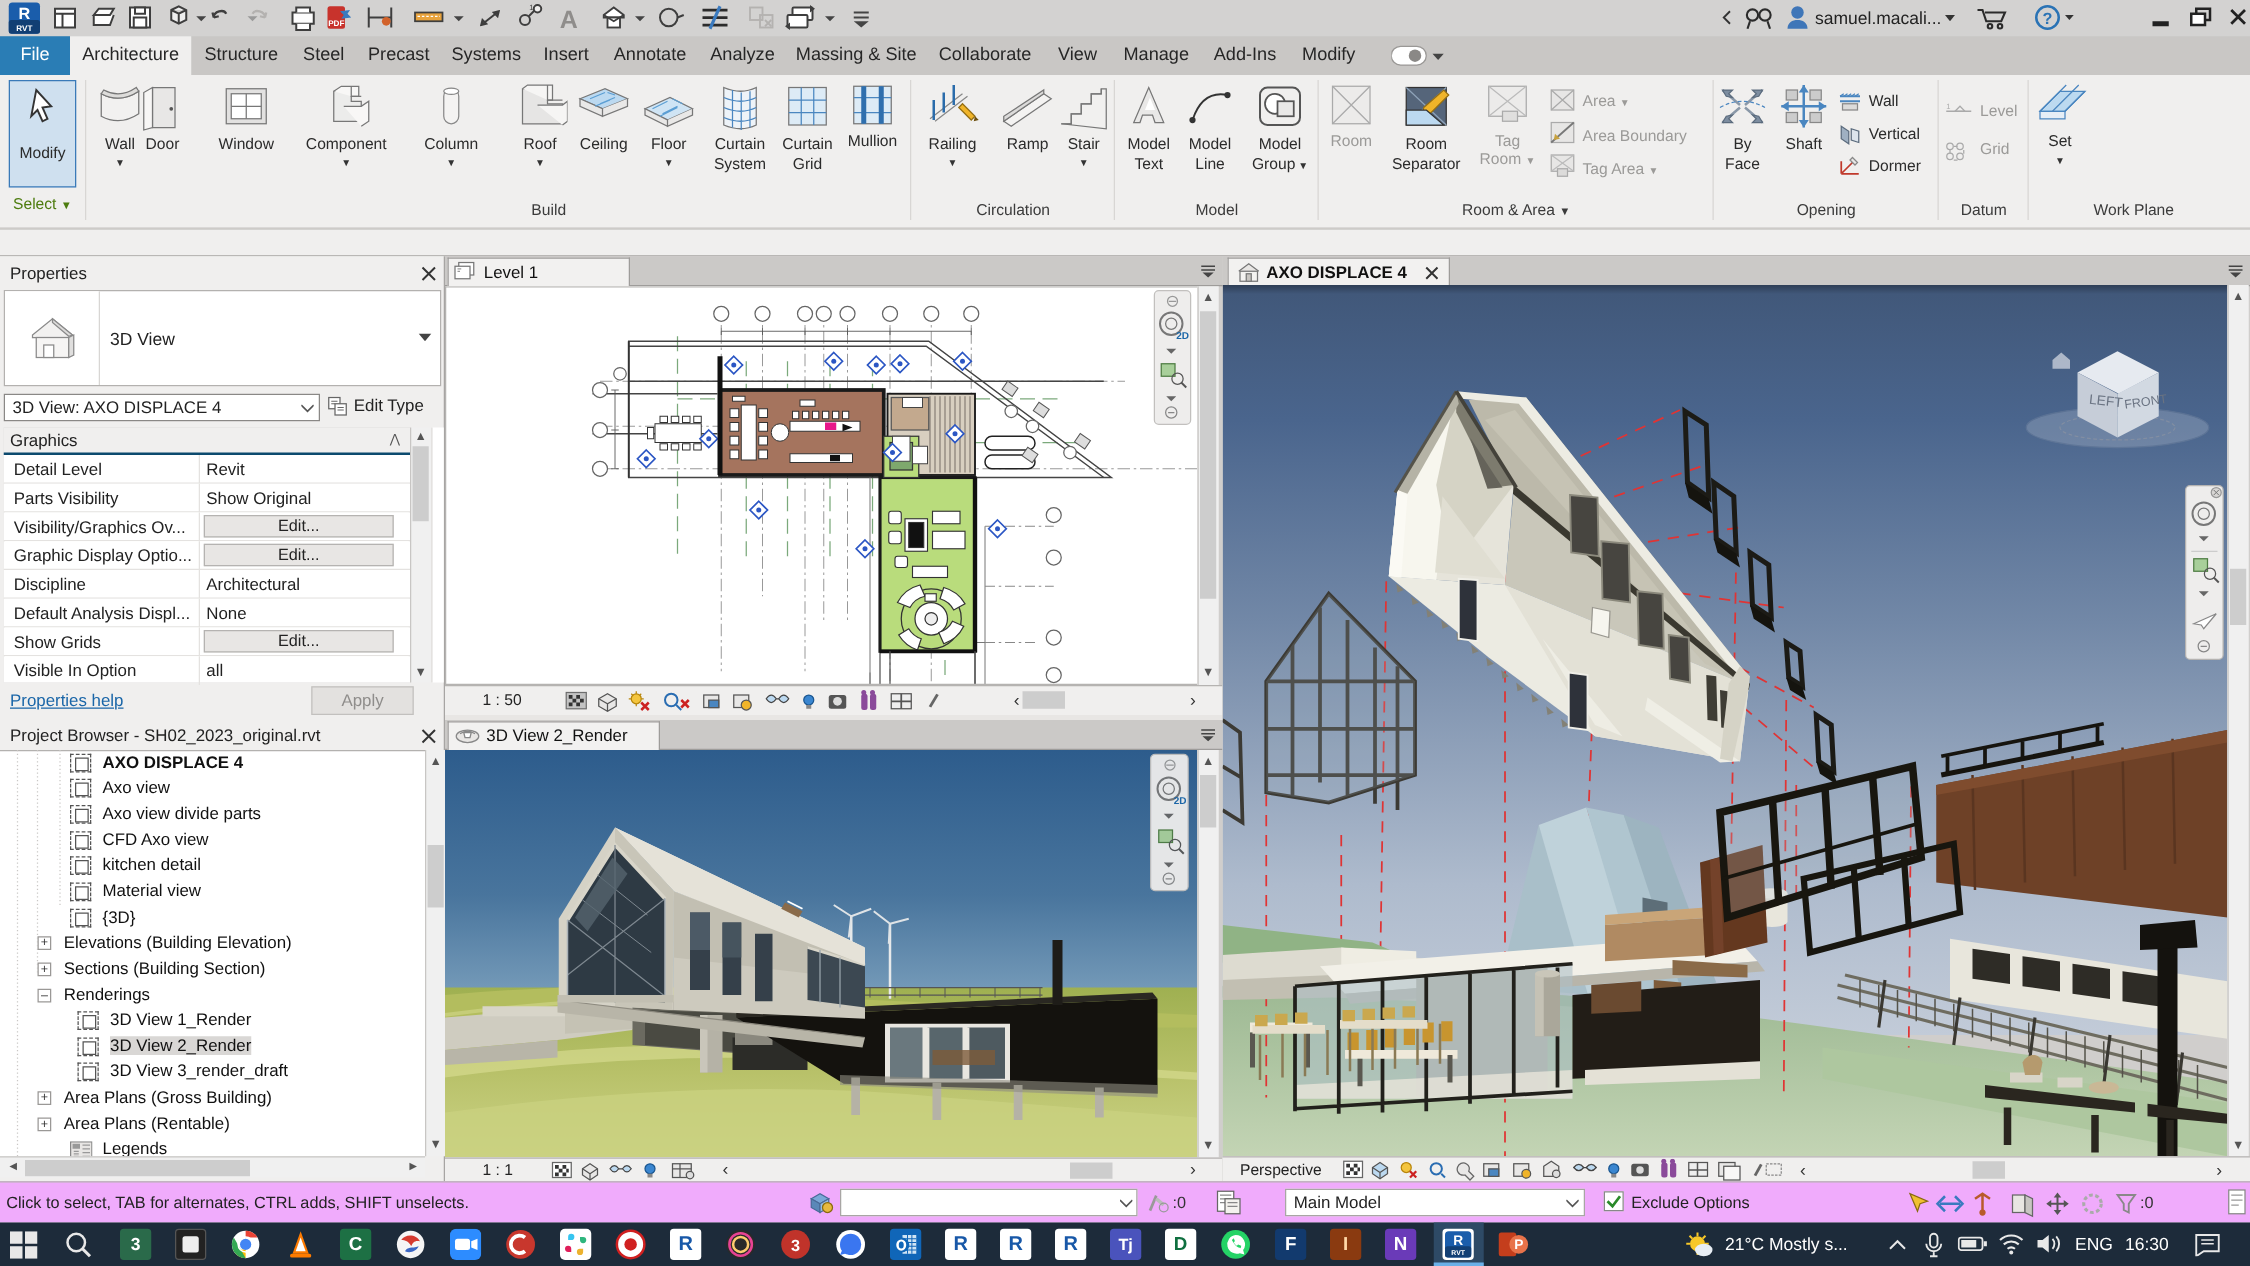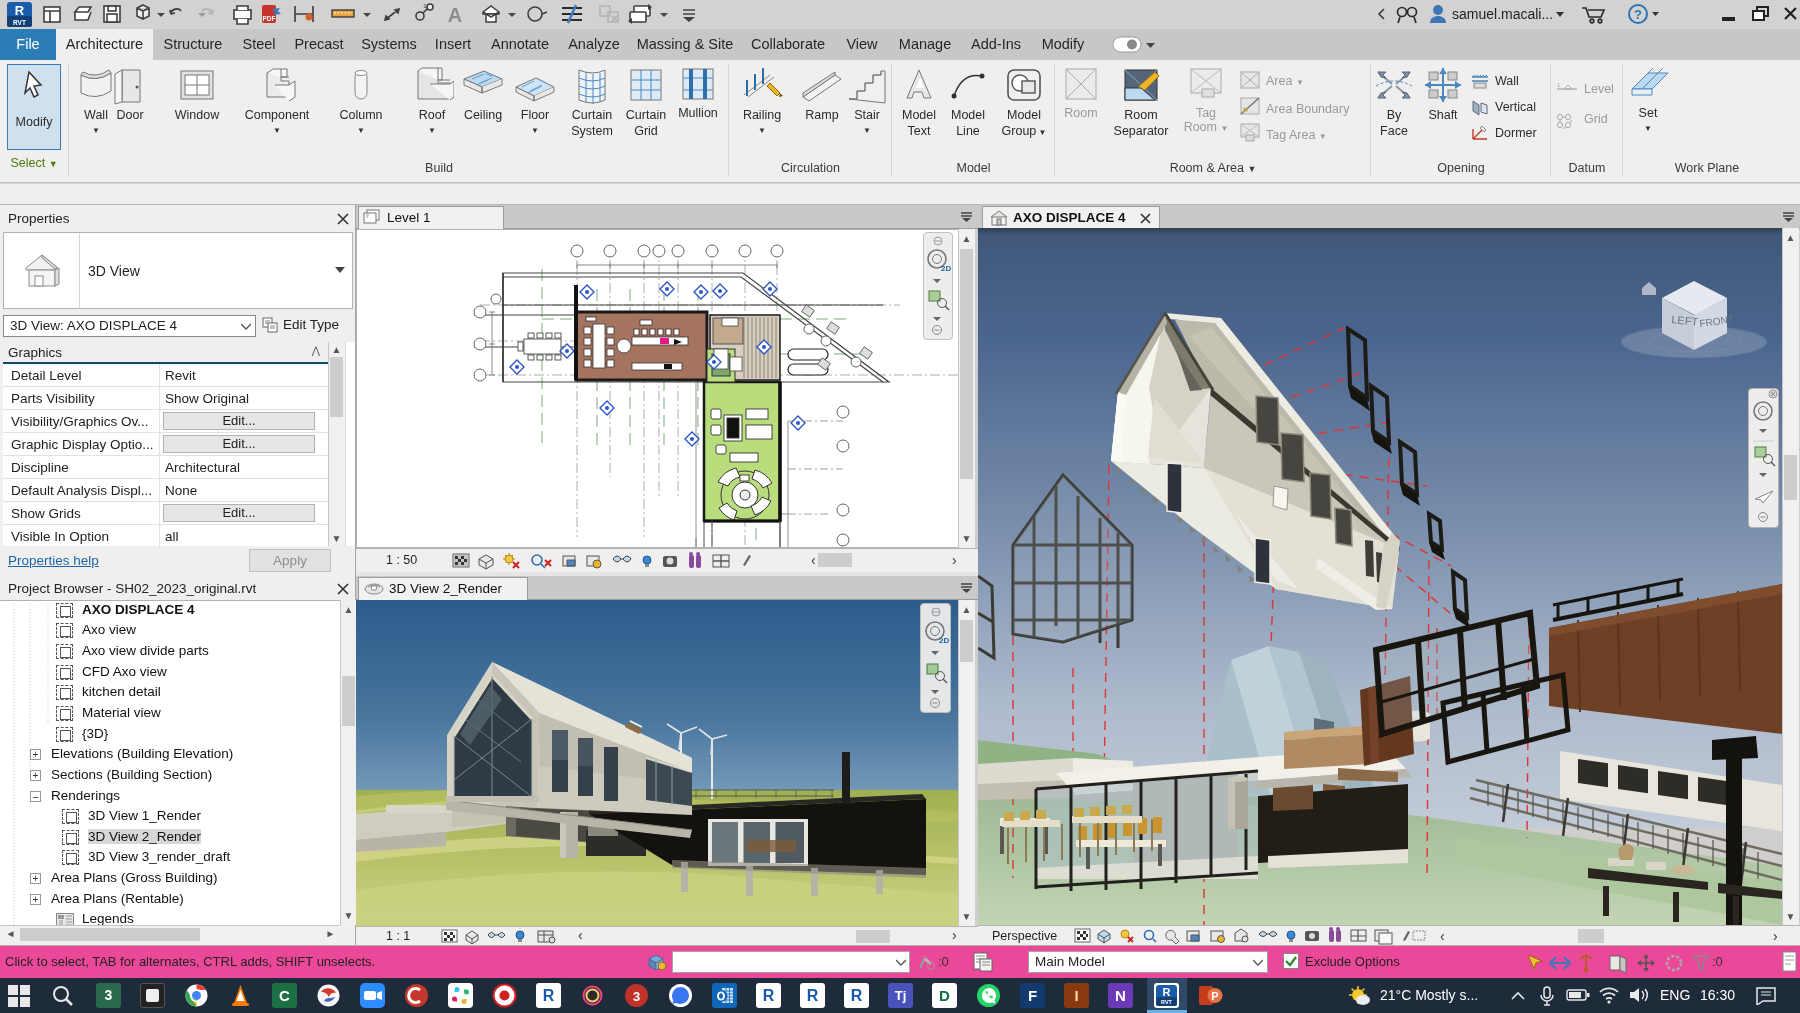--- a/index.html
+++ b/index.html
@@ -44,21 +44,21 @@
 
 .viewbar { position:absolute; left:0; height:22px; background:#f0efee; border-top:1px solid #b5b3b1; font-size:12.5px; }
 
 
 .sbv { position:absolute; width:17px; background:#f0f0f0; border-left:1px solid #c8c6c4; }
 .sbh { position:absolute; height:17px; background:#f0f0f0; }
 .sbthumb { position:absolute; background:#cdcdcd; }
 .sbarrow { position:absolute; width:17px; height:15px; color:#555; font-size:10px; text-align:center; line-height:15px; }
 
 
-#statusbar { position:absolute; left:0; top:945px; width:1800px; height:33px; background:#ec4899; border-top:1px solid #b5b3b1; font-size:13px; }
+#statusbar { position:absolute; left:0; top:945px; width:1800px; height:33px; background:#f0abfc; border-top:1px solid #b5b3b1; font-size:13px; }
 
 
 #taskbar { position:absolute; left:0; top:978px; width:1800px; height:35px; background:#1d2b3a; }
 .tbi { position:absolute; top:5px; width:25px; height:25px; }
 #taskbar .txt { color:#fff; font-size:14px; position:absolute; top:9px; }
 </style>
 </head>
 <body>
 
 <div id="titlebar">

